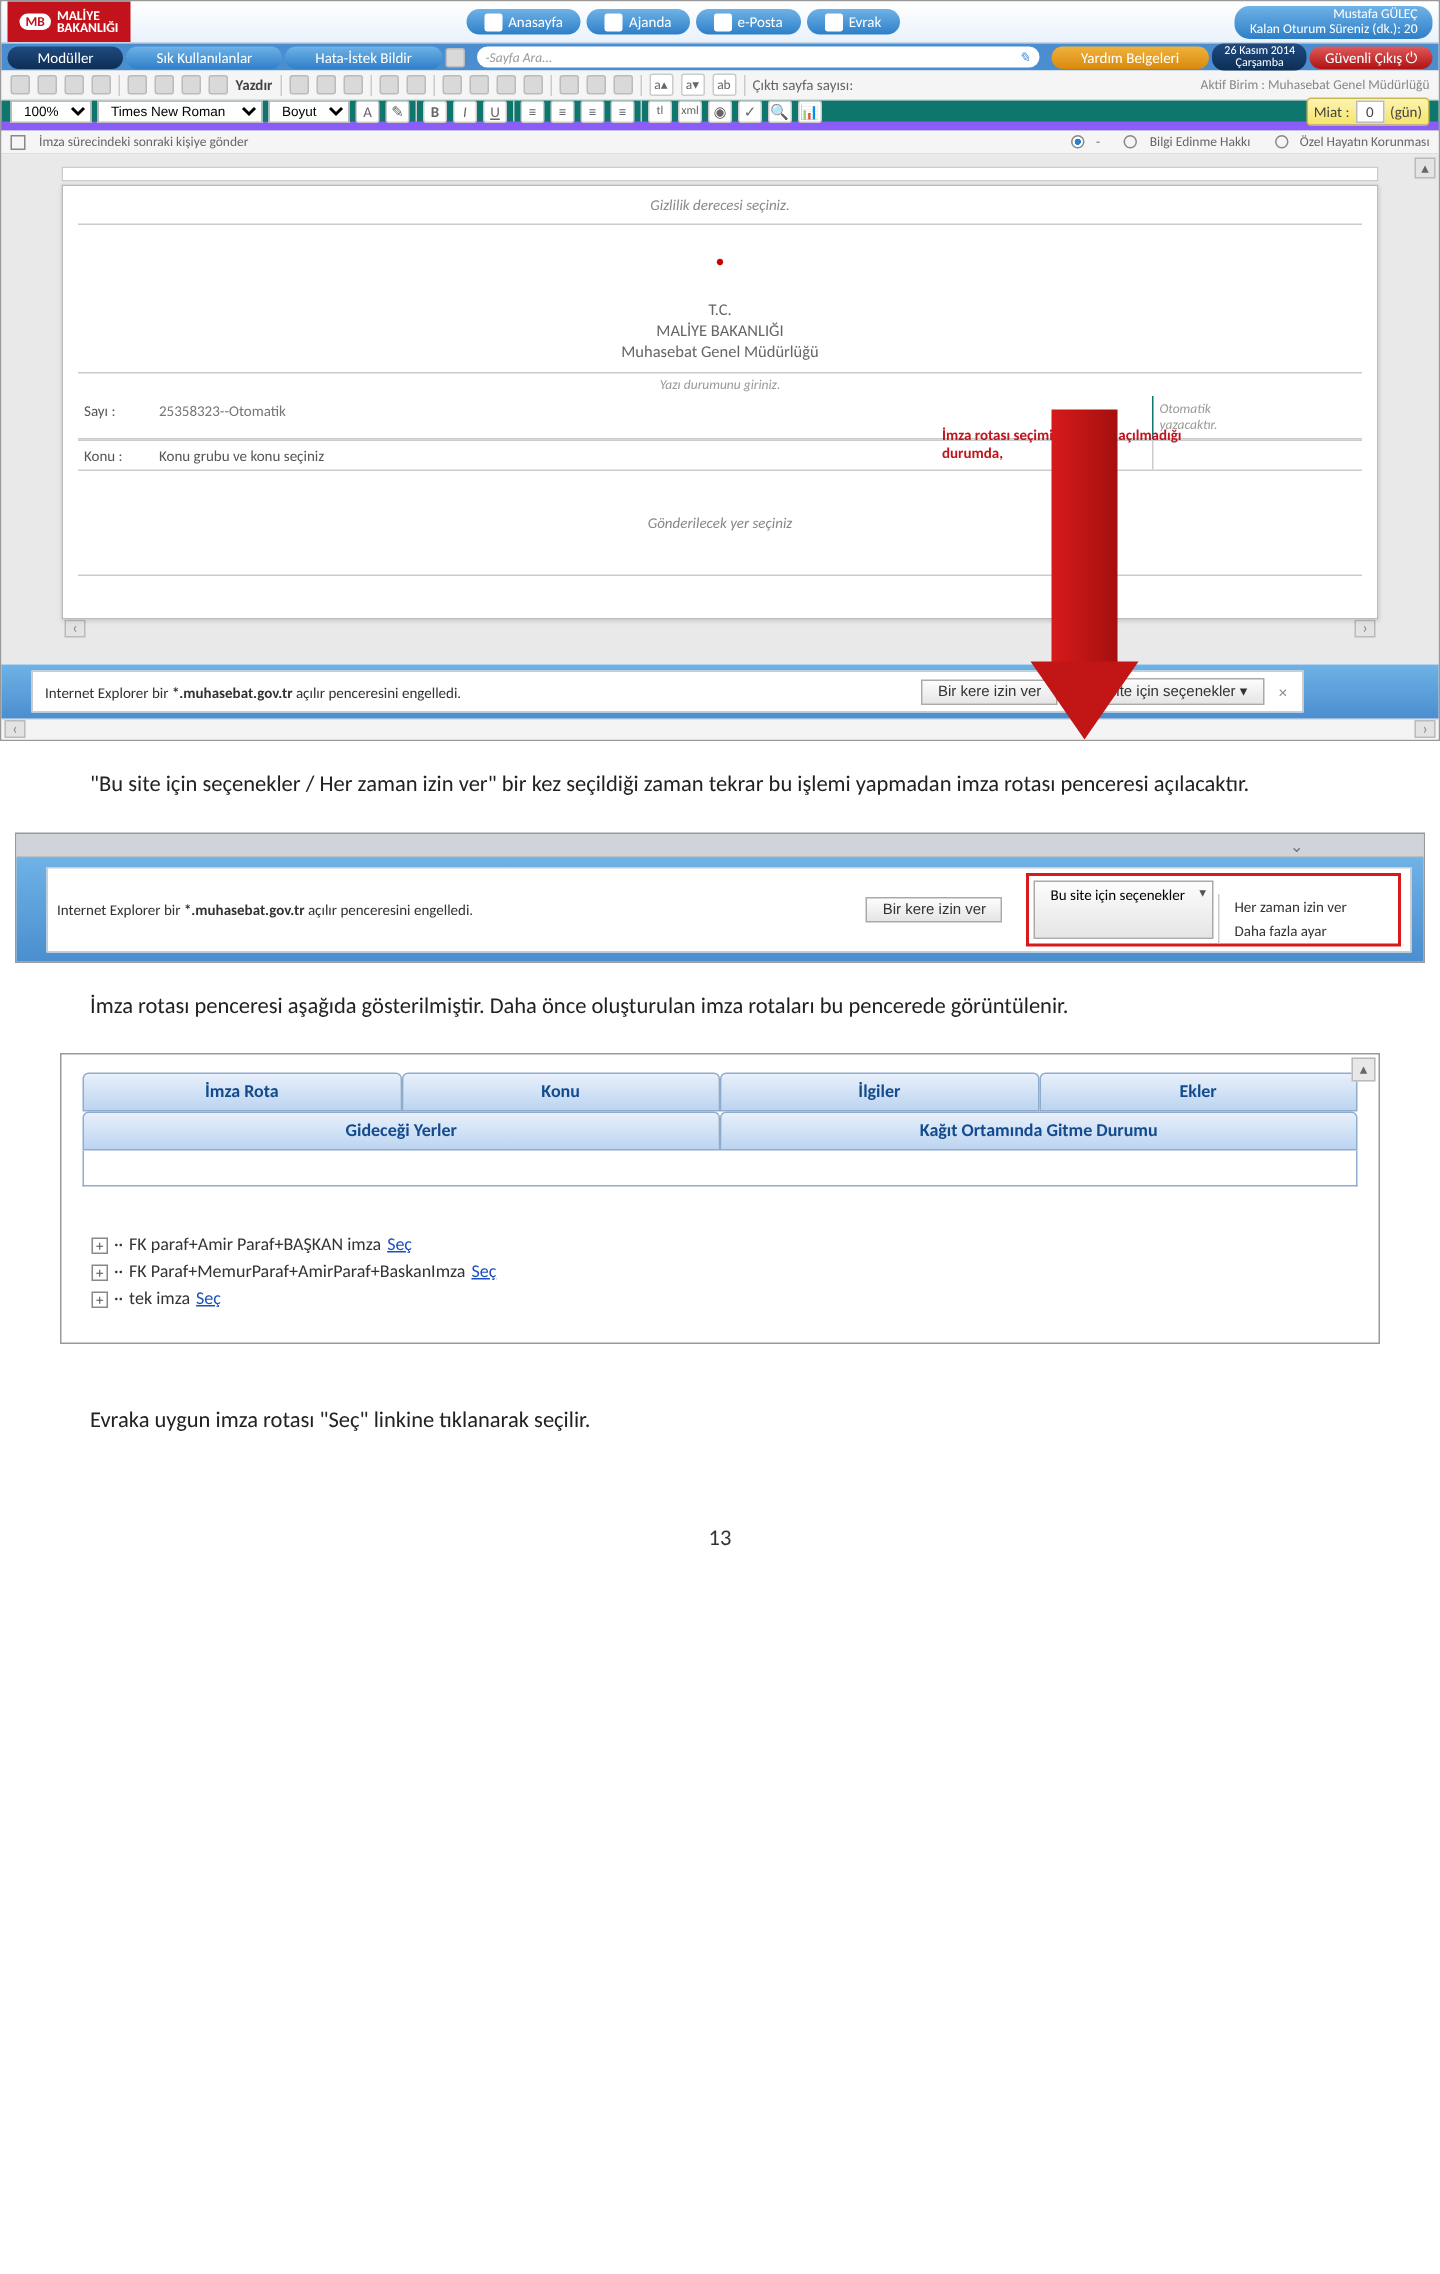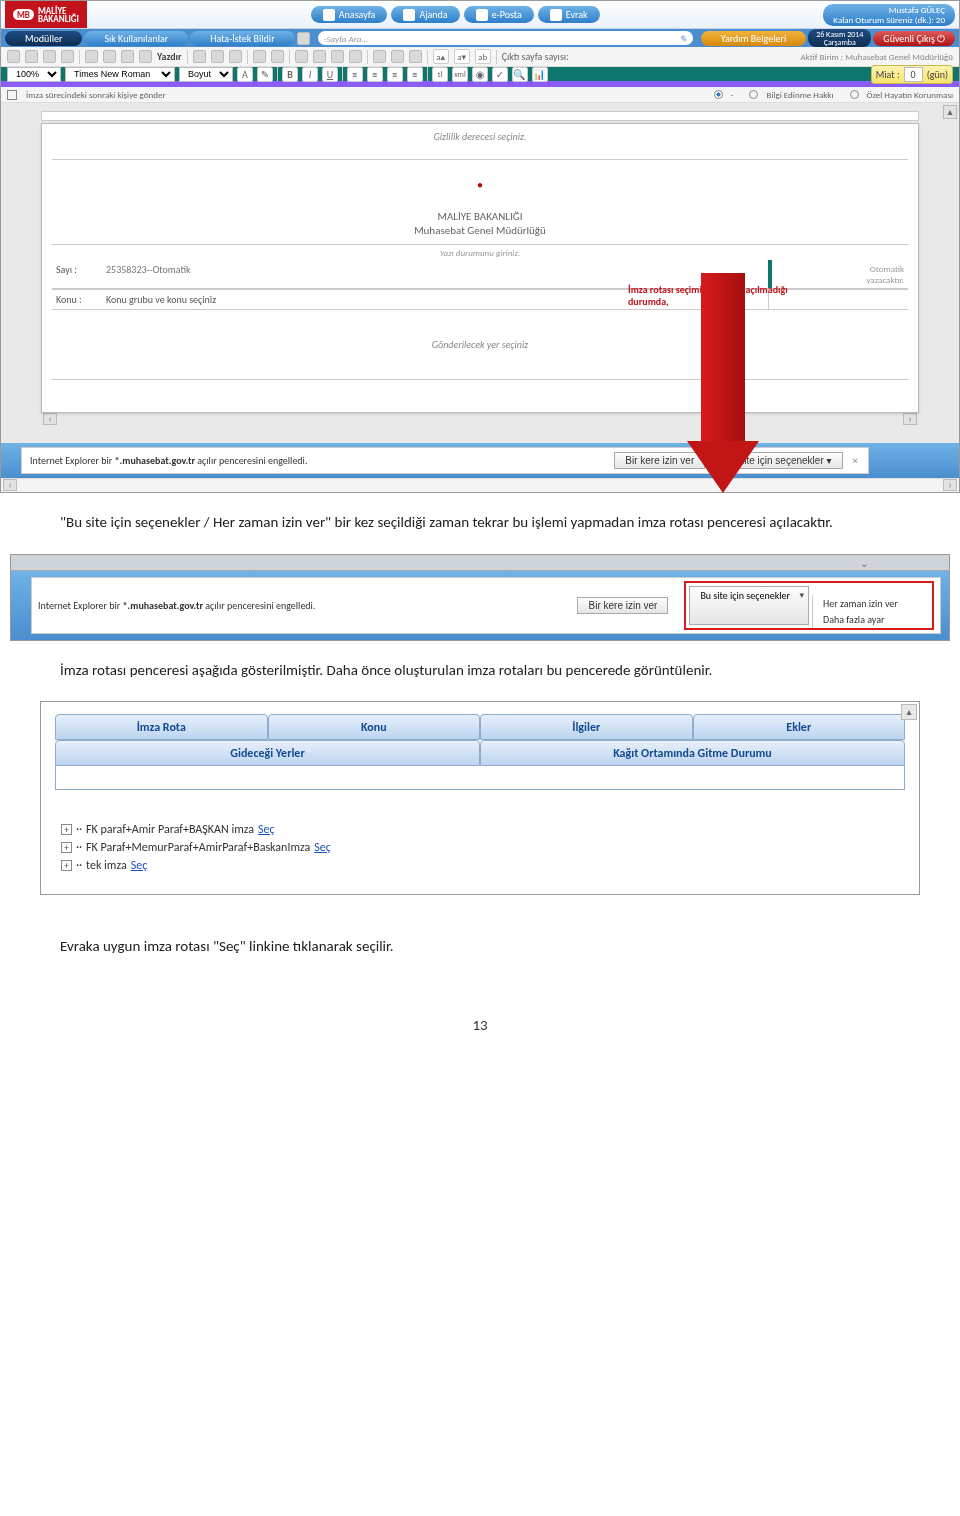--- a/index.html
+++ b/index.html
@@ -187,33 +187,33 @@
   .doc {
     background:#fff;
     border:1px solid #bbb;
     box-shadow:0 1px 3px rgba(0,0,0,.15);
     min-height:290px;
     padding:4px 10px 10px 10px;
     font-size:10px;
     color:#555;
     position:relative;
   }
-  .doc .giz { text-align:center; font-style:italic; color:#888; font-size:10px; border-bottom:1px solid #ccc; padding:2px 0 16px; }
+  .doc .giz { text-align:center; font-style:italic; color:#888; font-size:10px; border-bottom:1px solid #ccc; padding:2px 0 6px; }
   .doc .reddot { text-align:center; color:#c00; font-size:12px; padding:18px 0 18px; }
   .doc .head { text-align:center; color:#666; font-size:11px; line-height:14px; border-bottom:1px solid #ccc; padding-bottom:6px;}
   .doc .row2 {
     display:grid;
     grid-template-columns: 50px 1fr 140px;
     border-bottom:1px solid #ccc;
     align-items:stretch;
   }
   .doc .row2 > div { padding:3px 4px; }
   .doc .row2 .lab { color:#555; font-size:10px; }
   .doc .row2 .val { color:#777; font-size:10px; }
-  .doc .row2 .right { text-align:right; color:#999; font-size:9px; border-left:4px solid #0f766e; }
+  .doc .row2 .right { text-align:left; font-style:italic; color:#999; font-size:9px; border-left:1px solid #0f766e; }
   .doc .konu-row {
     display:grid; grid-template-columns:50px 1fr 140px;
     border-bottom:1px solid #ccc;
   }
   .doc .konu-row > div { padding:3px 4px; }
   .doc .konu-row .right{border-left:1px solid #ccc;}
   .doc .note {
     position:absolute;
     right:130px; top:160px;
     width:160px;
@@ -553,20 +553,21 @@
     <span>Özel Hayatın Korunması</span>
   </div>
 
   <div class="doc-area">
     <div class="scrollbar-up">▴</div>
     <div class="ruler"></div>
     <div class="doc">
       <div class="giz">Gizlilik derecesi seçiniz.</div>
       <div class="reddot">•</div>
       <div class="head">
+        <div>T.C.</div>
         <div>MALİYE BAKANLIĞI</div>
         <div>Muhasebat Genel Müdürlüğü</div>
       </div>
       <div style="border-bottom:1px solid #ccc;">
         <div style="text-align:center;font-style:italic;color:#999;font-size:9px;padding:2px 4px;">Yazı durumunu giriniz.</div>
         <div class="row2">
           <div class="lab">Sayı  :</div>
           <div class="val">25358323--Otomatik</div>
           <div class="right">
             <span>Otomatik</span><br>

